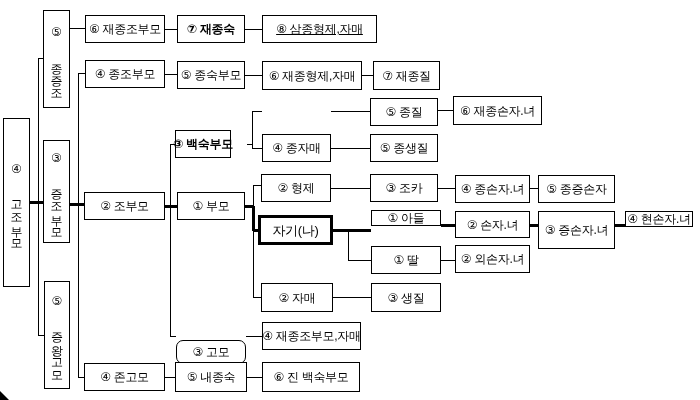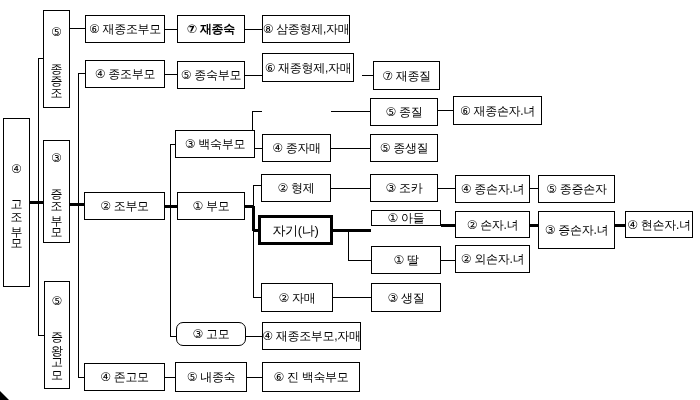--- a/index.html
+++ b/index.html
@@ -72,43 +72,43 @@
     <div class="line" style="left: 333px; top: 297px; width: 38px; height: 1px;"></div>
     <div class="line" style="left: 246px; top: 336px; width: 16px; height: 1px;"></div>
     <div class="line" style="left: 165px; top: 377px; width: 10px; height: 1px;"></div>
     <div class="line" style="left: 247px; top: 377px; width: 15px; height: 1px;"></div>
     <div class="node v" style="left: 3px; top: 118px; width: 27px; height: 169px;">④ 고조부모</div>
     <div class="node v" style="left: 43px; top: 10px; width: 27px; height: 98px;">⑤ 종증조</div>
     <div class="node v" style="left: 43px; top: 140px; width: 27px; height: 103px;">③ 증조부모</div>
     <div class="node v" style="left: 44px; top: 281px; width: 26px; height: 108px;">⑤ 증왕고모</div>
     <div class="node" style="left: 85px; top: 15px; width: 80px; height: 28px;">⑥ 재종조부모</div>
     <div class="node" style="left: 177px; top: 15px; width: 68px; height: 28px; font-weight: bold;">⑦ 재종숙</div>
-    <div class="node" style="left: 262px; top: 15px; width: 88px; height: 28px;">⑧ 삼종형제,자매</div>
+    <div class="node" style="left: 262px; top: 15px; width: 115px; height: 28px; text-decoration: underline;">⑧ 삼종형제,자매</div>
     <div class="node" style="left: 85px; top: 60px; width: 80px; height: 28px;">④ 종조부모</div>
     <div class="node" style="left: 177px; top: 61px; width: 68px; height: 28px;">⑤ 종숙부모</div>
-    <div class="node" style="left: 262px; top: 53px; width: 92px; height: 29px;">⑥ 재종형제,자매</div>
+    <div class="node" style="left: 262px; top: 61px; width: 100px; height: 29px;">⑥ 재종형제,자매</div>
     <div class="node" style="left: 373px; top: 61px; width: 67px; height: 29px;">⑦ 재종질</div>
     <div class="node" style="left: 370px; top: 98px; width: 68px; height: 28px;">⑤ 종질</div>
     <div class="node" style="left: 453px; top: 96px; width: 89px; height: 29px;">⑥ 재종손자.녀</div>
-    <div class="node" style="left: 175px; top: 130px; width: 80px; height: 28px;">③ 백숙부모</div>
+    <div class="node" style="left: 175px; top: 130px; width: 56px; height: 28px; font-weight: bold;">③ 백숙부모</div>
     <div class="node" style="left: 262px; top: 134px; width: 69px; height: 28px;">④ 종자매</div>
     <div class="node" style="left: 370px; top: 134px; width: 68px; height: 28px;">⑤ 종생질</div>
     <div class="node" style="left: 261px; top: 174px; width: 70px; height: 28px;">② 형제</div>
     <div class="node" style="left: 370px; top: 174px; width: 68px; height: 28px;">③ 조카</div>
     <div class="node" style="left: 455px; top: 175px; width: 75px; height: 28px;">④ 종손자.녀</div>
     <div class="node" style="left: 538px; top: 175px; width: 77px; height: 28px;">⑤ 종증손자</div>
     <div class="node" style="left: 84px; top: 192px; width: 81px; height: 28px;">② 조부모</div>
     <div class="node" style="left: 177px; top: 192px; width: 68px; height: 28px;">① 부모</div>
     <div class="node bold" style="left: 258px; top: 215px; width: 75px; height: 30px;">자기(나)</div>
     <div class="node" style="left: 371px; top: 210px; width: 70px; height: 16px;">① 아들</div>
     <div class="node" style="left: 455px; top: 211px; width: 75px; height: 27px;">② 손자.녀</div>
     <div class="node" style="left: 538px; top: 211px; width: 77px; height: 38px;">③ 증손자.녀</div>
-    <div class="node" style="left: 625px; top: 211px; width: 68px; height: 27px;">④ 현손자.녀</div>
+    <div class="node" style="left: 625px; top: 211px; width: 68px; height: 16px;">④ 현손자.녀</div>
     <div class="node" style="left: 371px; top: 246px; width: 70px; height: 28px;">① 딸</div>
     <div class="node" style="left: 455px; top: 245px; width: 75px; height: 28px;">② 외손자.녀</div>
     <div class="node" style="left: 261px; top: 283px; width: 72px; height: 29px;">② 자매</div>
     <div class="node" style="left: 371px; top: 283px; width: 70px; height: 29px;">③ 생질</div>
-    <div class="node" style="left: 176px; top: 322px; width: 70px; height: 24px; border-radius: 7px;">③ 고모</div>
+    <div class="node" style="left: 176px; top: 340px; width: 70px; height: 24px; border-radius: 7px;">③ 고모</div>
     <div class="node" style="left: 262px; top: 322px; width: 99px; height: 28px;">④ 재종조부모,자매</div>
     <div class="node" style="left: 84px; top: 363px; width: 81px; height: 28px;">④ 존고모</div>
     <div class="node" style="left: 175px; top: 362px; width: 72px; height: 30px;">⑤ 내종숙</div>
     <div class="node" style="left: 262px; top: 362px; width: 98px; height: 30px;">⑥ 진 백숙부모</div>
   </div>
 
 </body></html>

